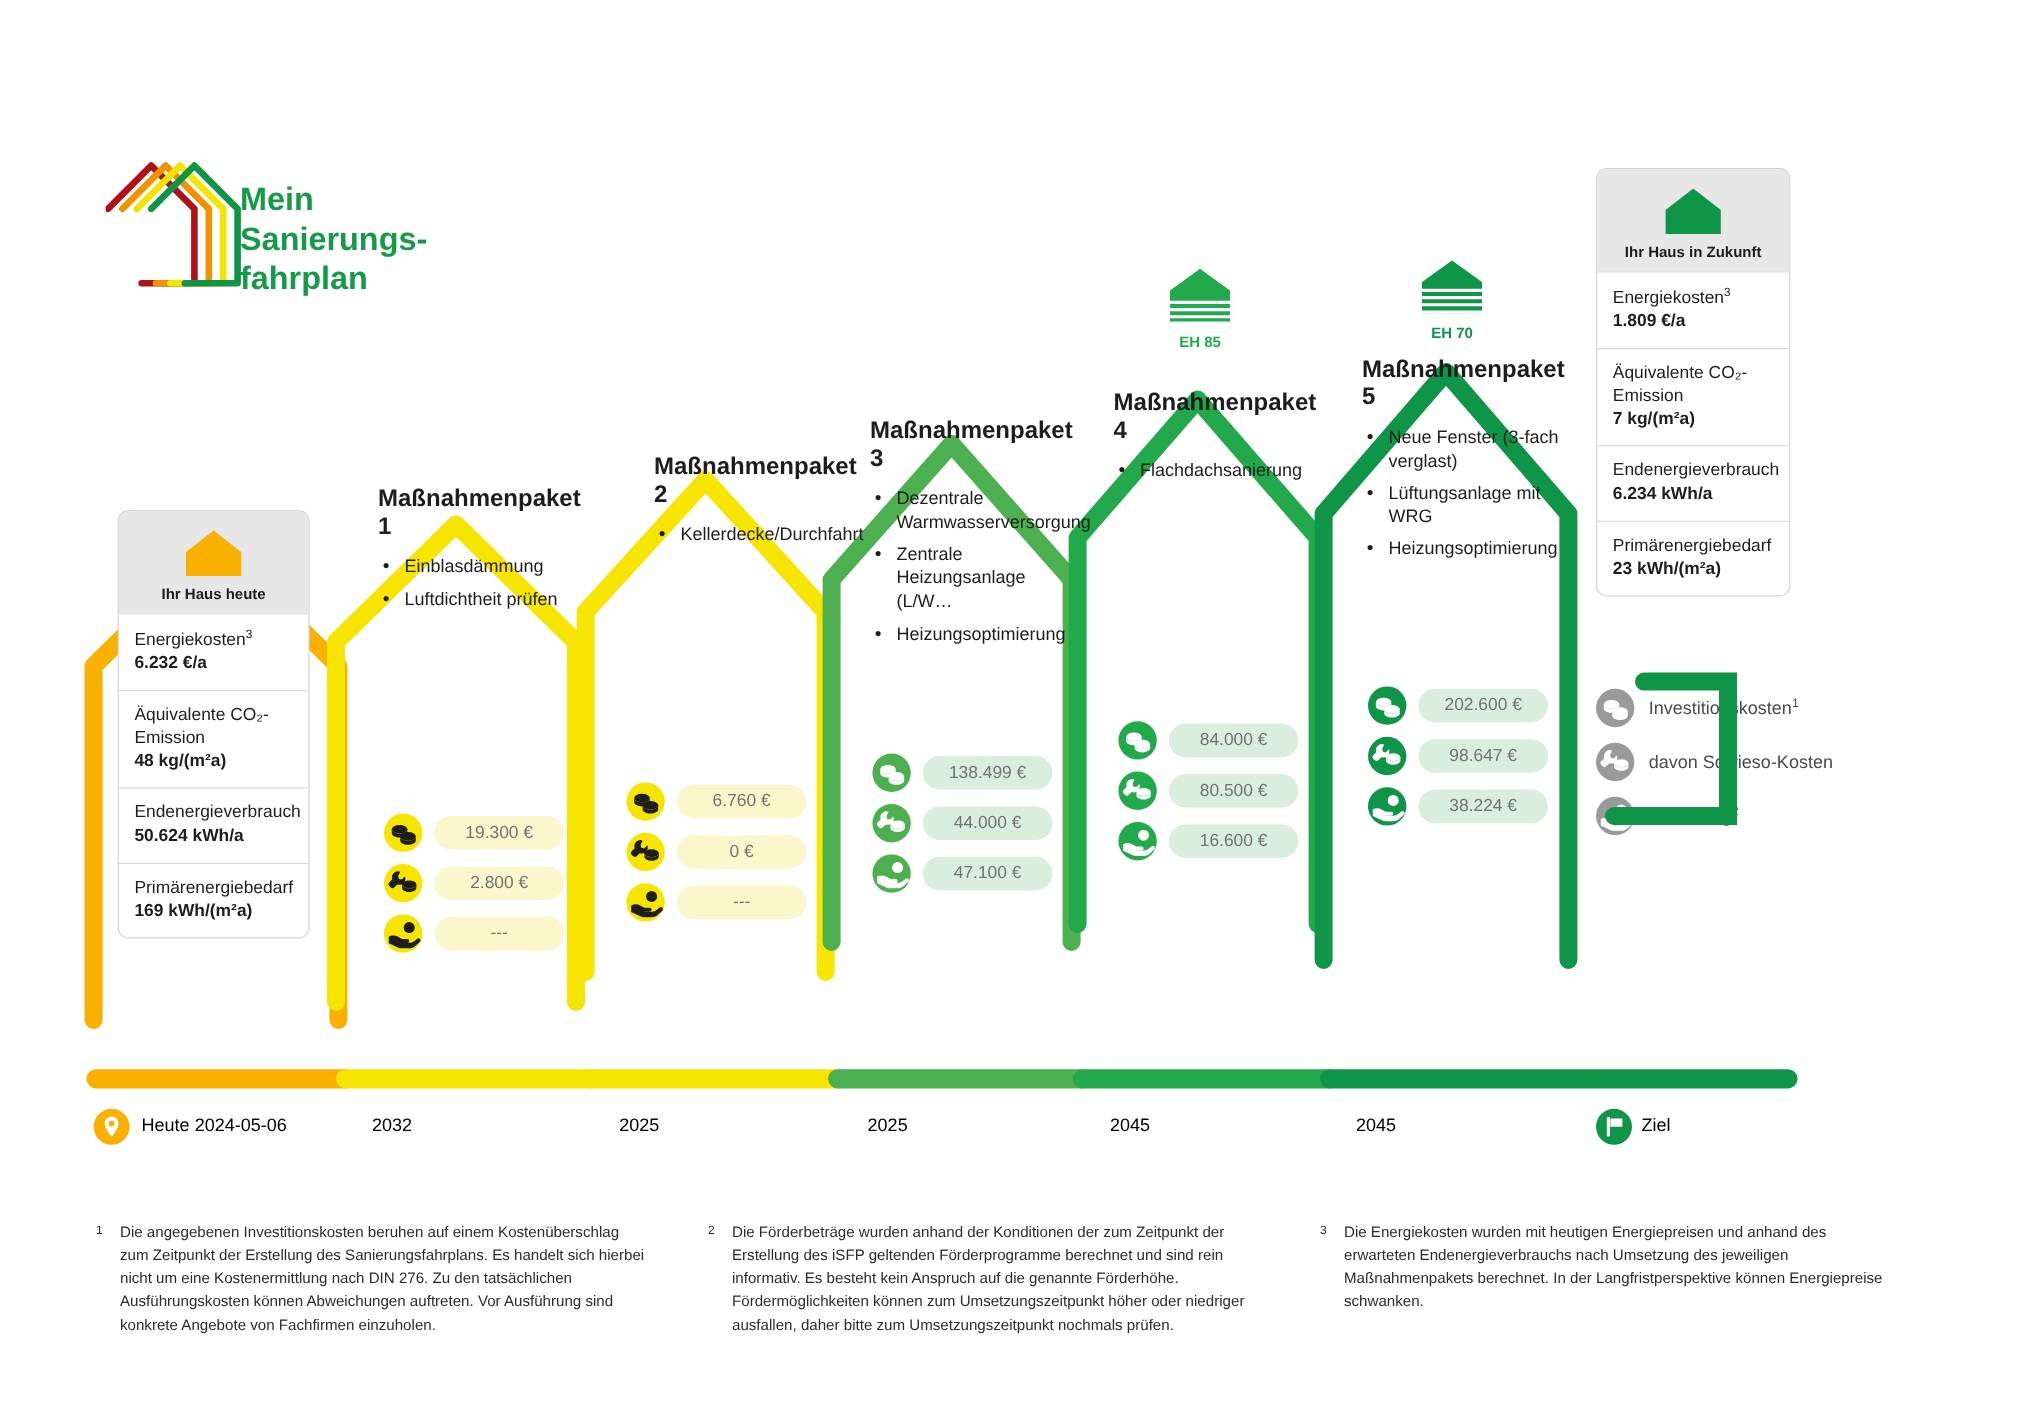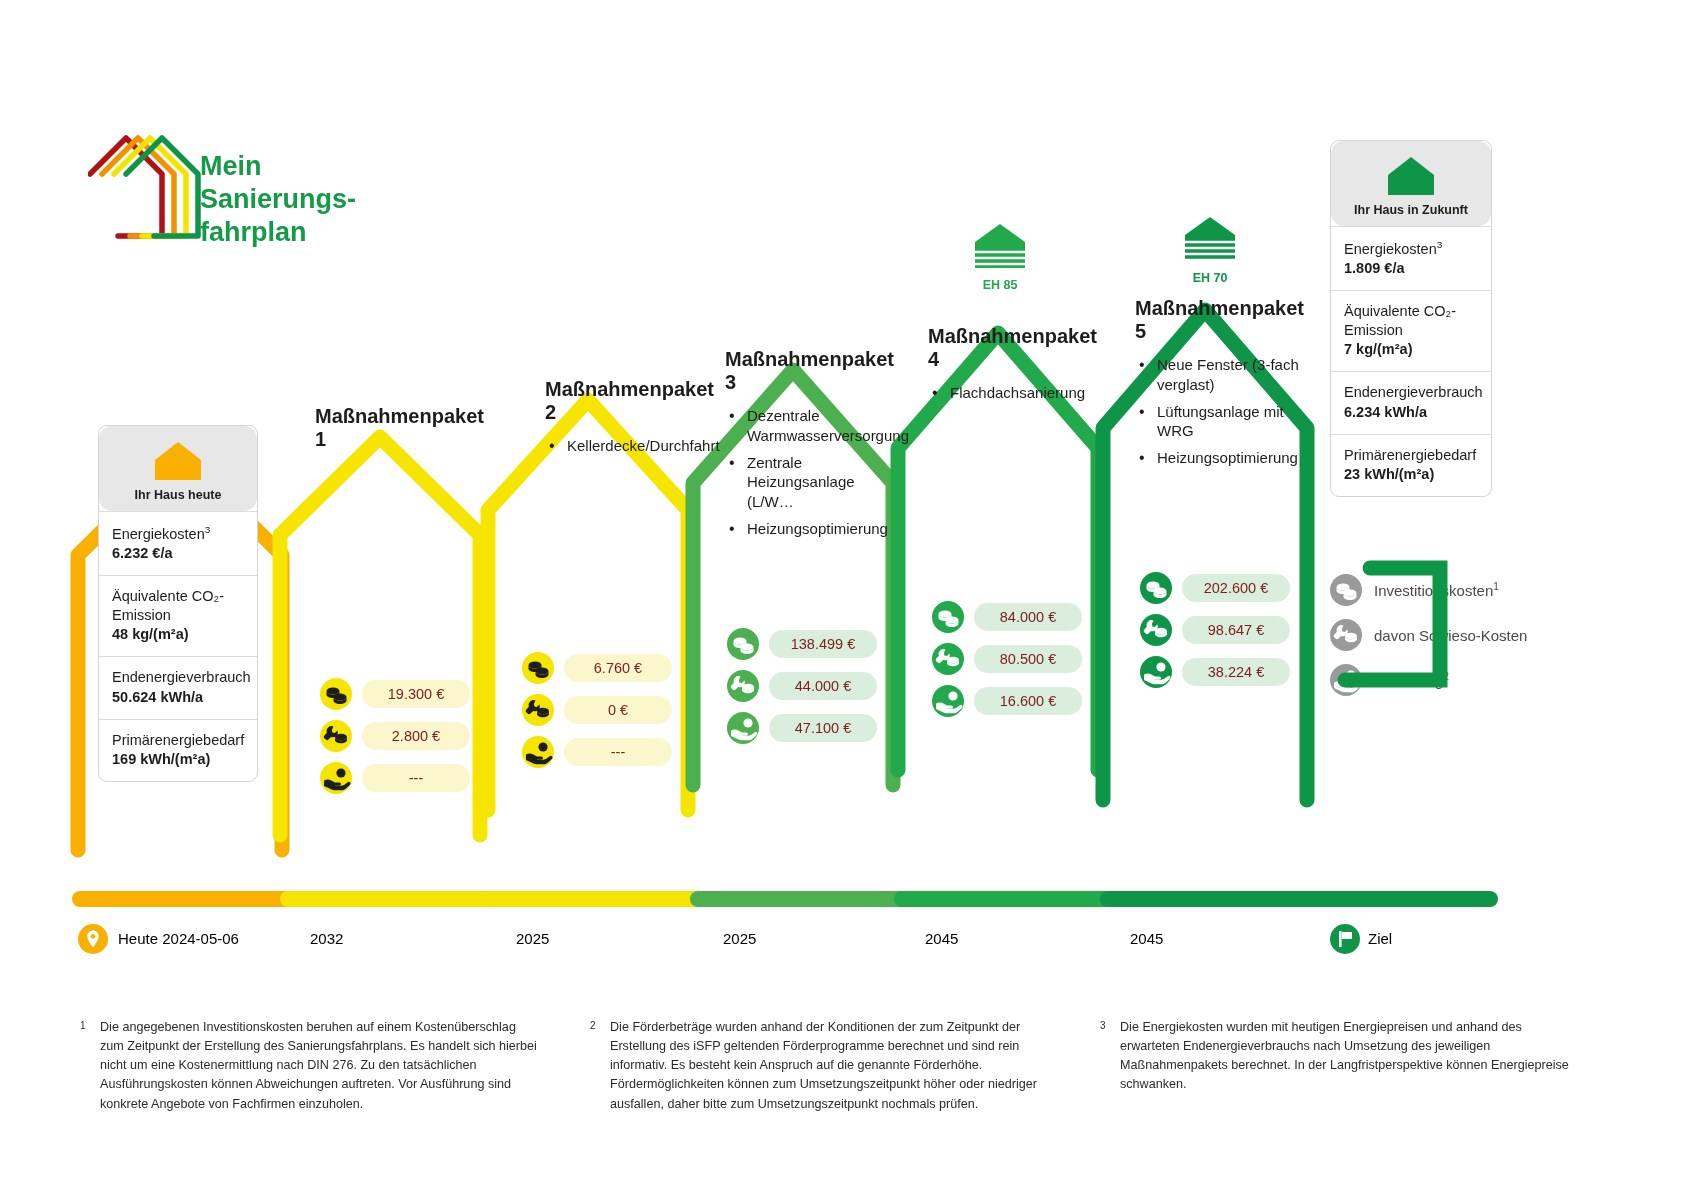--- a/index.html
+++ b/index.html
@@ -30,21 +30,20 @@
     position: absolute;
     background: #ffffff;
     border: 1px solid #d4d4d4;
     border-radius: 9px;
     overflow: hidden;
   }
   .panel-head {
     background: #e7e7e7;
     padding: 14px 10px 9px;
     text-align: center;
-    border-radius: 13px;
   }
   .panel-head-label {
     font-size: 12.5px; font-weight: 700; color: #1d1d1b; margin-top: 6px;
   }
   .panel-row {
     padding: 11px 13px 12px;
     border-top: 1px solid #dcdcdc;
     font-size: 14.5px; line-height: 1.32;
   }
   .panel-row:first-of-type { border-top: none; }
@@ -68,21 +67,21 @@
   .eh { position: absolute; text-align: center; }
   .eh-label { font-size: 12.5px; font-weight: 700; margin-top: 4px; }
 
   
   .costs { position: absolute; }
   .cost-row { display: flex; align-items: center; margin-bottom: 10px; }
   .cost-ico { width: 32px; height: 32px; border-radius: 50%; flex: 0 0 32px; }
   .cost-pill {
     margin-left: 10px; min-width: 108px; height: 28px; border-radius: 14px;
     display: flex; align-items: center; justify-content: center;
-    font-size: 14.5px; color: #7f1d1d;
+    font-size: 14.5px; color: #737373;
   }
 
   
   #legend { position: absolute; left: 1330px; top: 574px; }
   .leg-row { display: flex; align-items: center; margin-bottom: 13px; }
   .leg-ico { width: 32px; height: 32px; border-radius: 50%; background: #9a9a9a; flex: 0 0 32px; }
   .leg-txt { margin-left: 12px; font-size: 15px; color: #4a4a4a; }
 
   
   #timeline { position: absolute; left: 0; top: 0; width: 1684px; height: 1190px; pointer-events: none; }
@@ -197,20 +196,24 @@
       <span class="val">6.234 kWh/a</span>
     </div>
     <div class="panel-row">
       <span class="lbl">Primärenergiebedarf</span>
       <span class="val">23 kWh/(m²a)</span>
     </div>
   </div>
 
   <div class="pkg" style="left:315px; top:405px; width:180px;">
     <div class="pkg-title">Maßnahmenpaket 1</div>
+    <ul>
+      <li>Einblasdämmung</li>
+      <li>Luftdichtheit prüfen</li>
+    </ul>
   </div>
   <div class="costs" style="left:320px; top:678px;">
     <div class="cost-row">
       <span class="cost-ico" style="background:#f5e500;">
         <svg width="32" height="32" viewBox="0 0 32 32">
             <g fill="#1d1d1b">
               <ellipse cx="13" cy="13" rx="6.5" ry="3.6"></ellipse>
               <path d="M6.5 13v3.4c0 2 2.9 3.6 6.5 3.6s6.5-1.6 6.5-3.6V13c0 2-2.9 3.6-6.5 3.6S6.5 15 6.5 13z"></path>
               <ellipse cx="20" cy="19" rx="6.5" ry="3.6"></ellipse>
               <path d="M13.5 19v3.4c0 2 2.9 3.6 6.5 3.6s6.5-1.6 6.5-3.6V19c0 2-2.9 3.6-6.5 3.6s-6.5-1.6-6.5-3.6z"></path>

